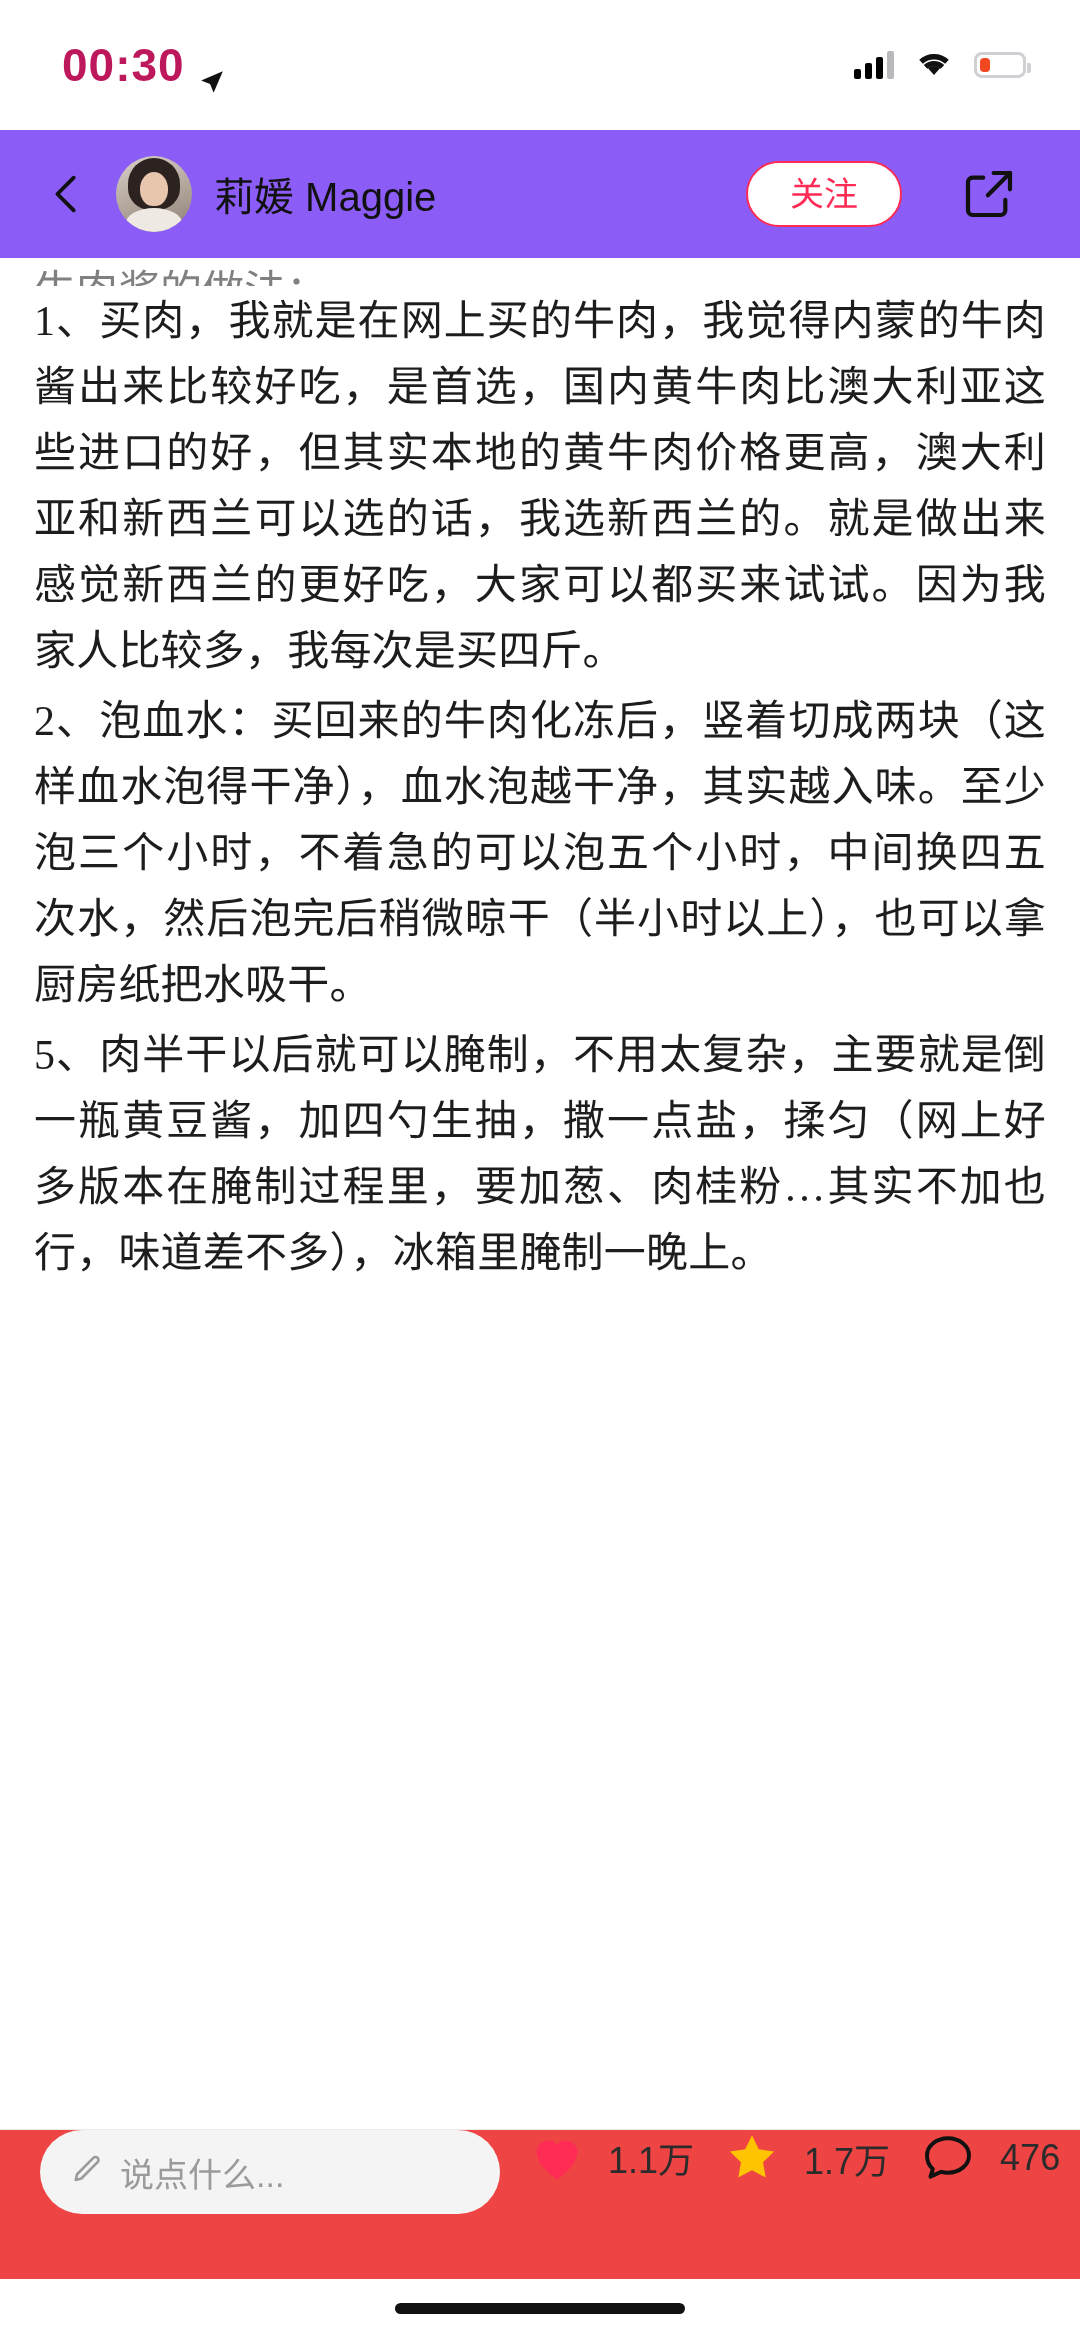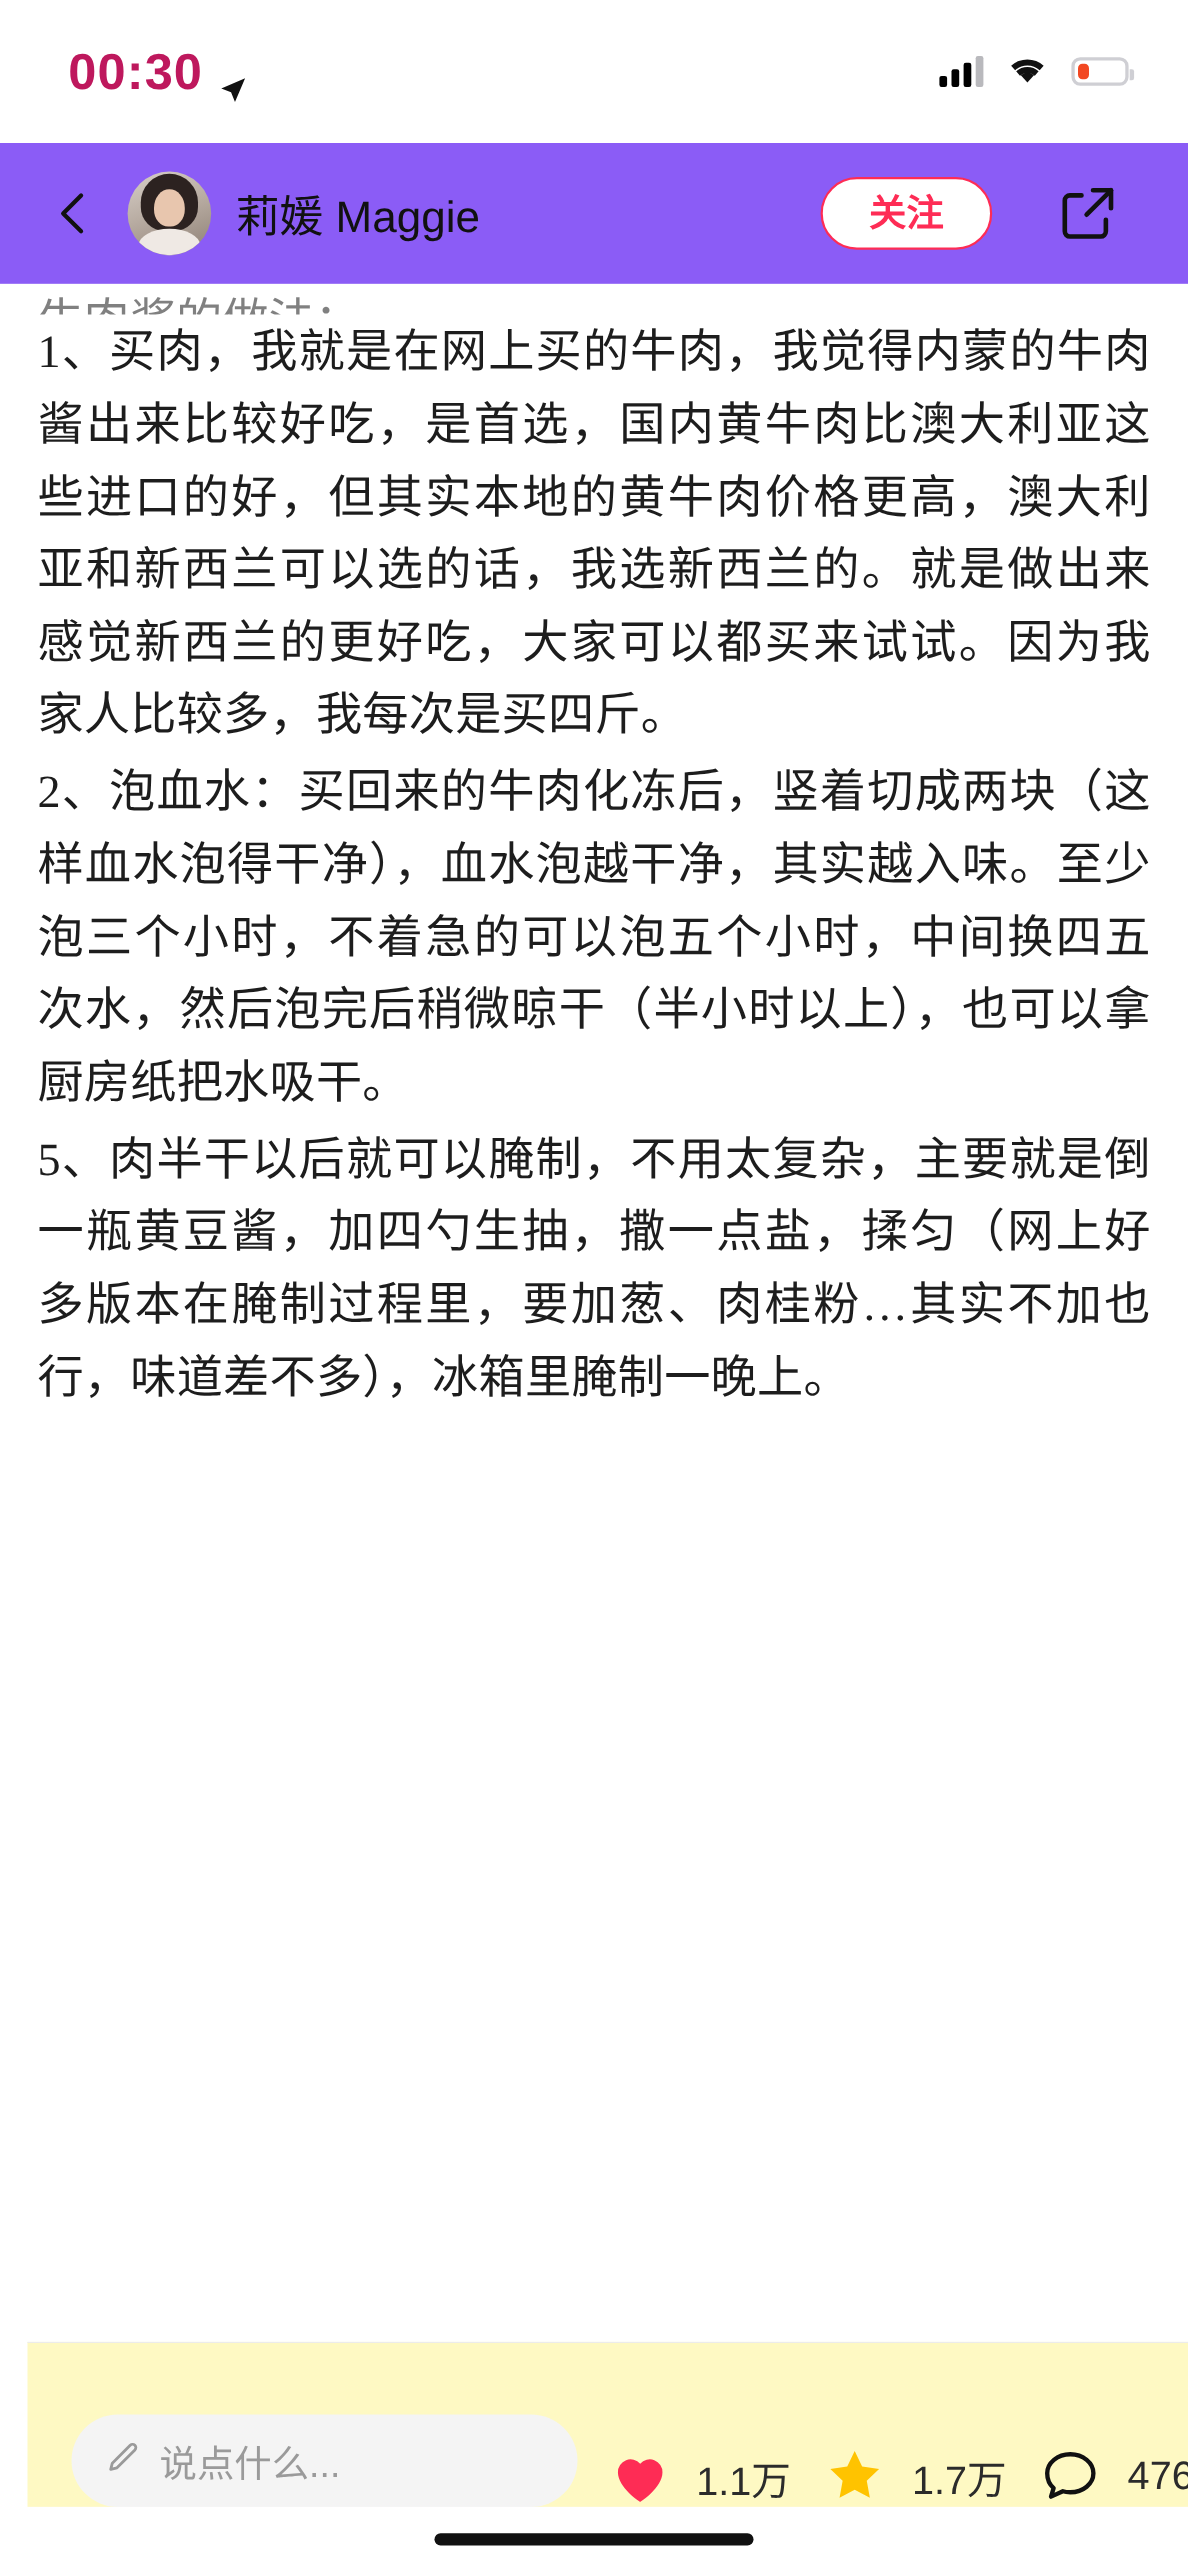--- a/index.html
+++ b/index.html
@@ -157,21 +157,21 @@
   }
   .follow-btn {
     flex: 0 0 auto;
     border: 2px solid #fe2c55;
     color: #fe2c55;
     border-radius: 40px;
     font-size: 34px;
     padding: 14px 42px;
     background: #fff;
     line-height: 1;
-    font-weight: 700;
+    font-weight: 400;
   }
   .share-btn {
     flex: 0 0 auto;
     width: 62px;
     height: 62px;
     margin-left: 34px;
     display: flex;
     align-items: center;
     justify-content: center;
   }
@@ -203,26 +203,25 @@
     word-break: break-all;
     font-family: Liberation Serif, serif;
   }
 
   
   .bottom-bar {
     flex: 0 0 150px;
     height: 150px;
     border-top: 1px solid #ececec;
     display: flex;
-    align-items: flex-end;
+    align-items: flex-start;
     padding: 0 40px;
     box-sizing: border-box;
-    background: #fef9c3;
+    background: #ef4444;
     gap: 30px;
-    margin-left: 25px;
   }
   .comment-box {
     flex: 0 0 460px;
     height: 84px;
     background: #f4f4f4;
     border-radius: 42px;
     display: flex;
     align-items: center;
     padding: 0 30px;
     box-sizing: border-box;

